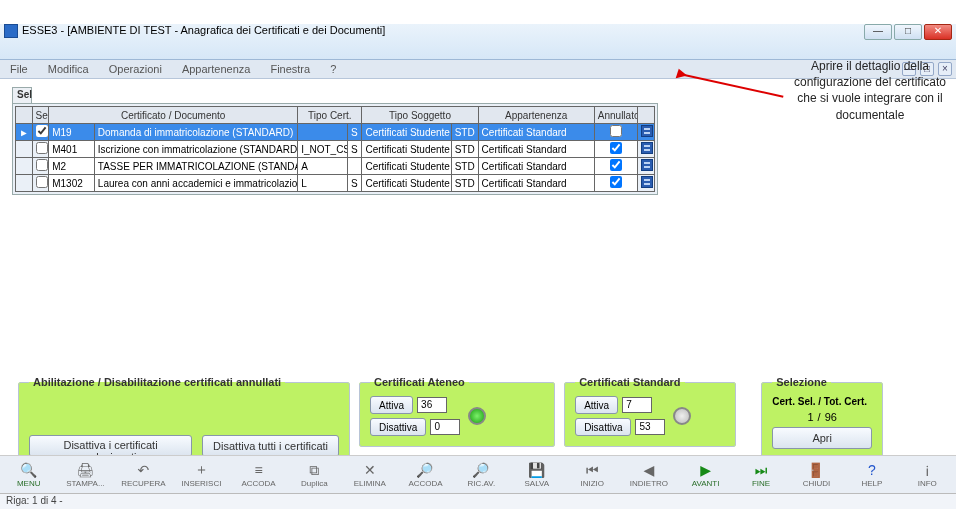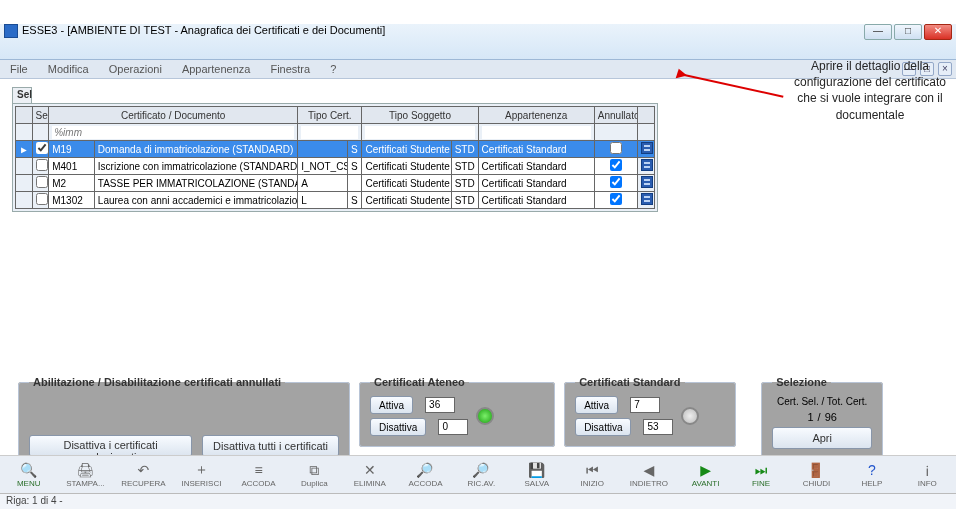--- a/index.html
+++ b/index.html
@@ -31,25 +31,25 @@
   .arrow-cell { width:14px; text-align:center; color:#000; font-weight:bold;}
   .detail-icon { width:12px;height:12px;background:#2a5db0;border:1px solid #123e82;display:inline-block;position:relative;}
   .detail-icon::before{content:"";position:absolute;left:2px;top:2px;right:2px;height:2px;background:#bcd4f5;}
   .detail-icon::after{content:"";position:absolute;left:2px;top:6px;right:2px;height:2px;background:#bcd4f5;}
   .annullato-chk { text-align:center;}
 
   .annotation { position:absolute; left:792px; top:58px; width:156px; font-size:12px; color:#262626; text-align:center; line-height:1.35;}
   .arrow { position:absolute; left:676px; top:76px; transform:rotate(18deg); }
 
   .lower { position:absolute; left:18px; top:376px; width:922px; }
-  fieldset.panel { border:1px solid #b8c4d6; border-radius:3px; background:#a3a3a3; padding:8px 10px 10px 10px; display:inline-block; vertical-align:top;}
+  fieldset.panel { border:1px solid #b8c4d6; border-radius:3px; background:#bef264; padding:8px 10px 10px 10px; display:inline-block; vertical-align:top;}
   fieldset.panel legend { font-size:11px; color:#333; font-weight:bold; padding:0 4px;}
   .btn { background:linear-gradient(#f8fbff,#dbe4ef); border:1px solid #8896aa; border-radius:3px; padding:3px 10px; font-size:11px; color:#333; min-width:120px; height:22px; }
   .abil-grid { display:grid; grid-template-columns:auto auto; gap:14px 10px;margin-top:39px;}
-  .mini { display:flex; align-items:center; gap:12px;}
+  .mini { display:flex; align-items:center; gap:4px;}
   .mini .btn-sm { background:linear-gradient(#f8fbff,#dbe4ef); border:1px solid #8896aa; border-radius:3px; font-size:10px; padding:1px 8px; height:18px;}
   .mini .valbox { width:30px; height:16px; border:1px solid #666; background:#fff; font-size:10px; text-align:left; padding:1px 3px;}
   .status-dot { width:18px;height:18px;border-radius:50%; border:2px solid #888;}
   .dot-green{ background:radial-gradient(#7bf06a,#1a9d11);}
   .dot-grey{ background:radial-gradient(#eee,#bbb);}
 
   .toolbar { position:absolute; left:0; bottom:16px; height:38px; width:100%; border-top:1px solid #ccc; background:#e9eef5; display:flex; align-items:center; padding:2px 12px; gap:22px;}
   .tool { display:flex; flex-direction:column; align-items:center; width:36px; color:#666; font-size:8px;}
   .tool.enabled{ color:#2a6e2a;}
   .tool .glyph{ width:18px;height:18px;display:flex;align-items:center;justify-content:center;font-size:14px;}
@@ -103,30 +103,20 @@
       <thead>
         <tr>
           <th></th>
           <th>Sel</th>
           <th colspan="2">Certificato / Documento</th>
           <th colspan="2">Tipo Cert.</th>
           <th colspan="2">Tipo Soggetto</th>
           <th>Appartenenza</th>
           <th>Annullato</th>
           <th></th>
-        </tr>
-        <tr class="filter">
-          <td></td>
-            <td></td>
-          <td colspan="2"><input value="%imm" style=""></td>
-          <td colspan="2"><input style=""></td>
-          <td colspan="2"><input style=""></td>
-          <td><input style=""></td>
-          <td></td>
-            <td></td>
         </tr>
       </thead>
       <tbody id="grid-body">
           <tr class="sel">
             <td class="arrow-cell">▸</td>
             <td class="annullato-chk"><input type="checkbox" class="chk" checked="" style=""></td>
             <td class="cell-in">M19</td>
             <td class="cell-in">Domanda di immatricolazione (STANDARD)</td>
             <td class="cell-in"></td>
             <td class="cell-in">S</td>
@@ -229,21 +219,21 @@
             <button class="btn-sm">Disattiva</button>
             <div class="valbox">53</div>
           </div>
       </div>
       <div class="status-dot dot-grey"></div>
     </div>
   </fieldset>
 
   <fieldset class="panel" style="width:118px; margin-left:22px;">
     <legend>Selezione</legend>
-    <div style="text-align:center;font-size:10px;font-weight:normal;">Cert. Sel. / Tot. Cert.</div>
+    <div style="text-align:left;font-size:10px;font-weight:bold;">Cert. Sel. / Tot. Cert.</div>
     <div style="display:flex;justify-content:center;gap:4px;margin:4px 0;">
       <div class="valbox" style="text-align:right;">1</div>
       <span>/</span>
       <div class="valbox" style="text-align:right;">96</div>
     </div>
     <button class="btn" style="min-width:100px;display:block;margin:0 auto;">Apri</button>
   </fieldset>
 </div>
 
 <div class="toolbar">

